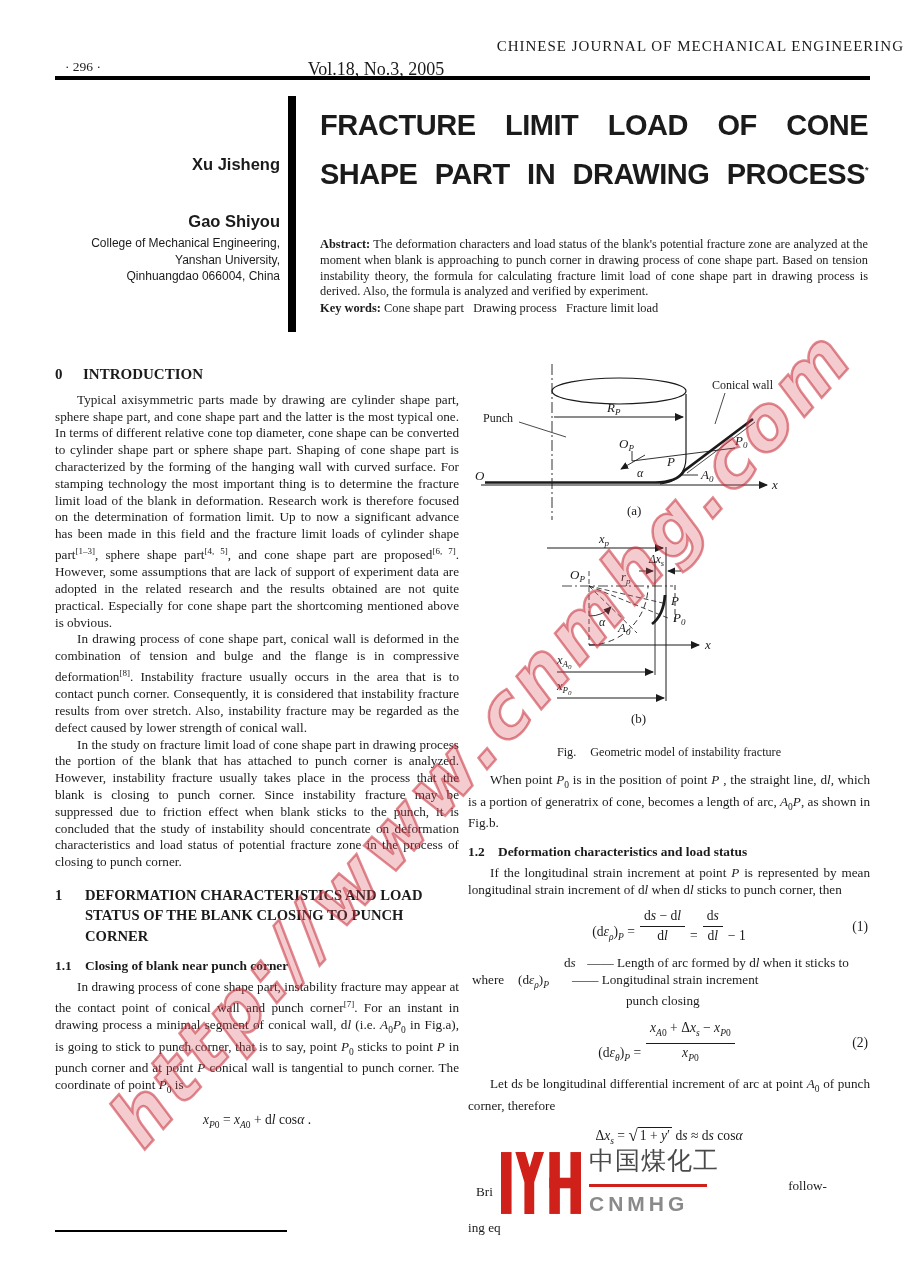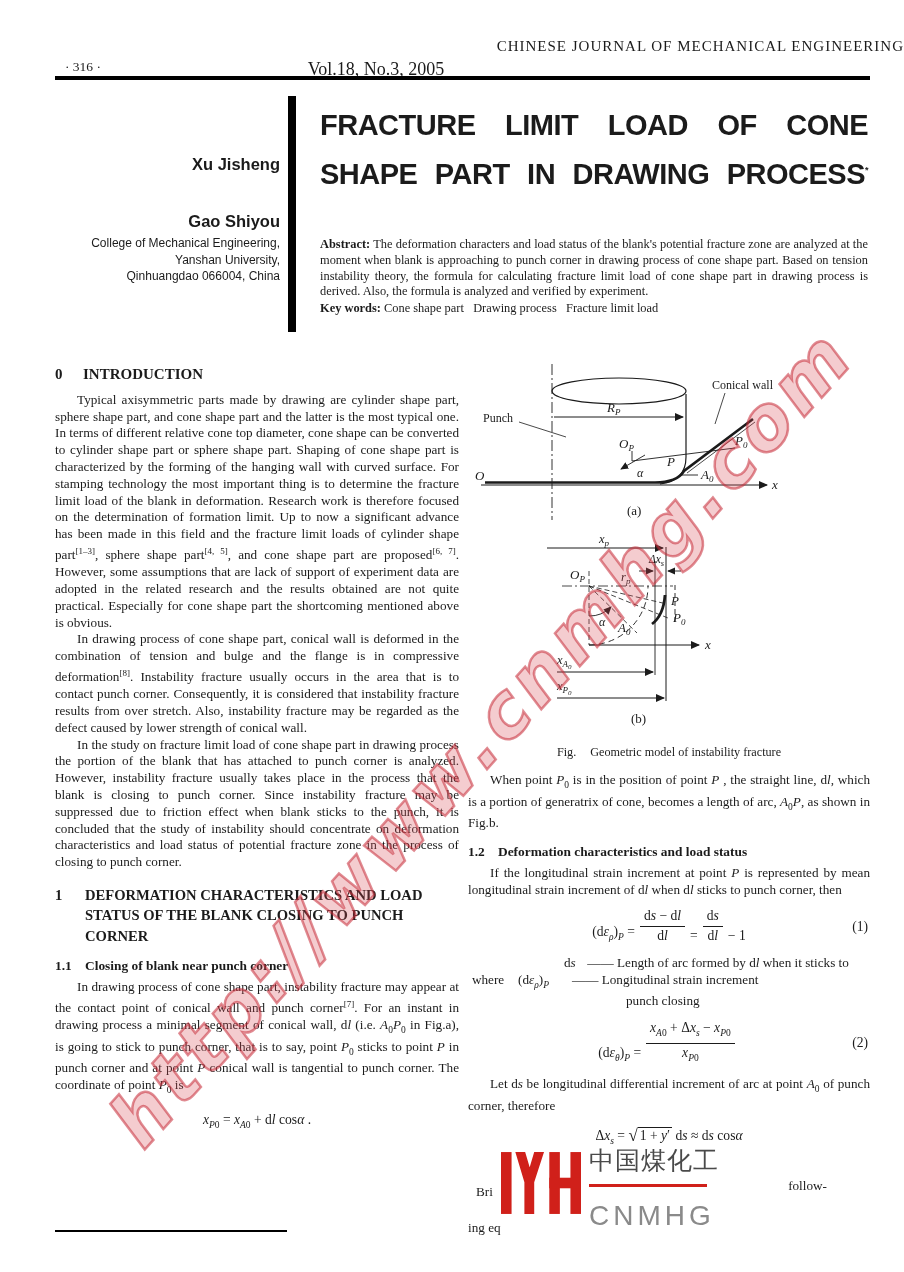--- a/index.html
+++ b/index.html
@@ -62,22 +62,22 @@
   
   .obscured{position:relative;height:88px;margin-top:2px;}
   .obscured .f1{position:absolute;left:8px;top:24px;}
   .obscured .f2{position:absolute;left:237px;top:18px;}
   .obscured .f3{position:absolute;left:0;top:60px;}
   .cn-logo{position:absolute;left:33px;top:-12px;width:250px;height:100px;background:#fff;z-index:7;padding-left:35px;}
   .cn-logo .glyph{position:absolute;left:0;top:4px;}
   .cn-logo .cn-text{position:absolute;left:88px;top:4px;font-size:25px;color:#4a4a4a;
     letter-spacing:1px;font-family:"Liberation Sans",sans-serif;}
   .cn-logo .cn-underline{position:absolute;left:88px;top:36px;width:118px;height:3px;background:#d0201a;}
-  .cn-logo .latin{position:absolute;left:88px;top:60px;font-size:28px;color:#8a8a8a;
-    letter-spacing:4px;font-family:"Liberation Sans",sans-serif;}
+  .cn-logo .latin{position:absolute;left:88px;top:48px;font-size:21px;color:#8a8a8a;
+    letter-spacing:4px;font-family:"Liberation Sans",sans-serif;font-weight:bold;}
   
   .footnote{position:absolute;left:55px;top:1230px;width:412px;}
   .fn-rule{width:232px;height:1.6px;background:#000;margin-bottom:7px;}
   .fn-text{font-size:11.4px;line-height:15px;text-align:justify;
     padding-left:12px;text-indent:-12px;}
   
   .figwrap{text-align:center;}
   .figcap{text-align:center;font-size:12.2px;margin:6px 0 12px 0;}
   .figcap .caplabel{margin-right:14px;}
   svg text{font-family:"Liberation Serif",serif;fill:#1b1b1b;}
@@ -88,21 +88,21 @@
     font-family:"DejaVu Sans",sans-serif;font-weight:bold;font-style:italic;
     font-size:74px;letter-spacing:5px;white-space:nowrap;
     color:rgba(216,72,82,0.28);-webkit-text-stroke:2.5px rgba(198,44,56,0.55);}
   sup{font-size:9px;}
   sub{font-size:9.5px;}
 </style>
 </head>
 <body>
 
 <div class="journal">CHINESE JOURNAL OF MECHANICAL ENGINEERING</div>
-<div class="pageno">· 316 ·</div>
+<div class="pageno">· 296 ·</div>
 <div class="volume">Vol.18,  No.3,  2005</div>
 <div class="head-rule"></div>
 
 <div class="byline">
   <div class="author1">Xu Jisheng</div>
   <div class="author2">Gao Shiyou</div>
   <div class="affil">
     <div>College of Mechanical Engineering,</div>
     <div>Yanshan University,</div>
     <div>Qinhuangdao 066004, China</div>

